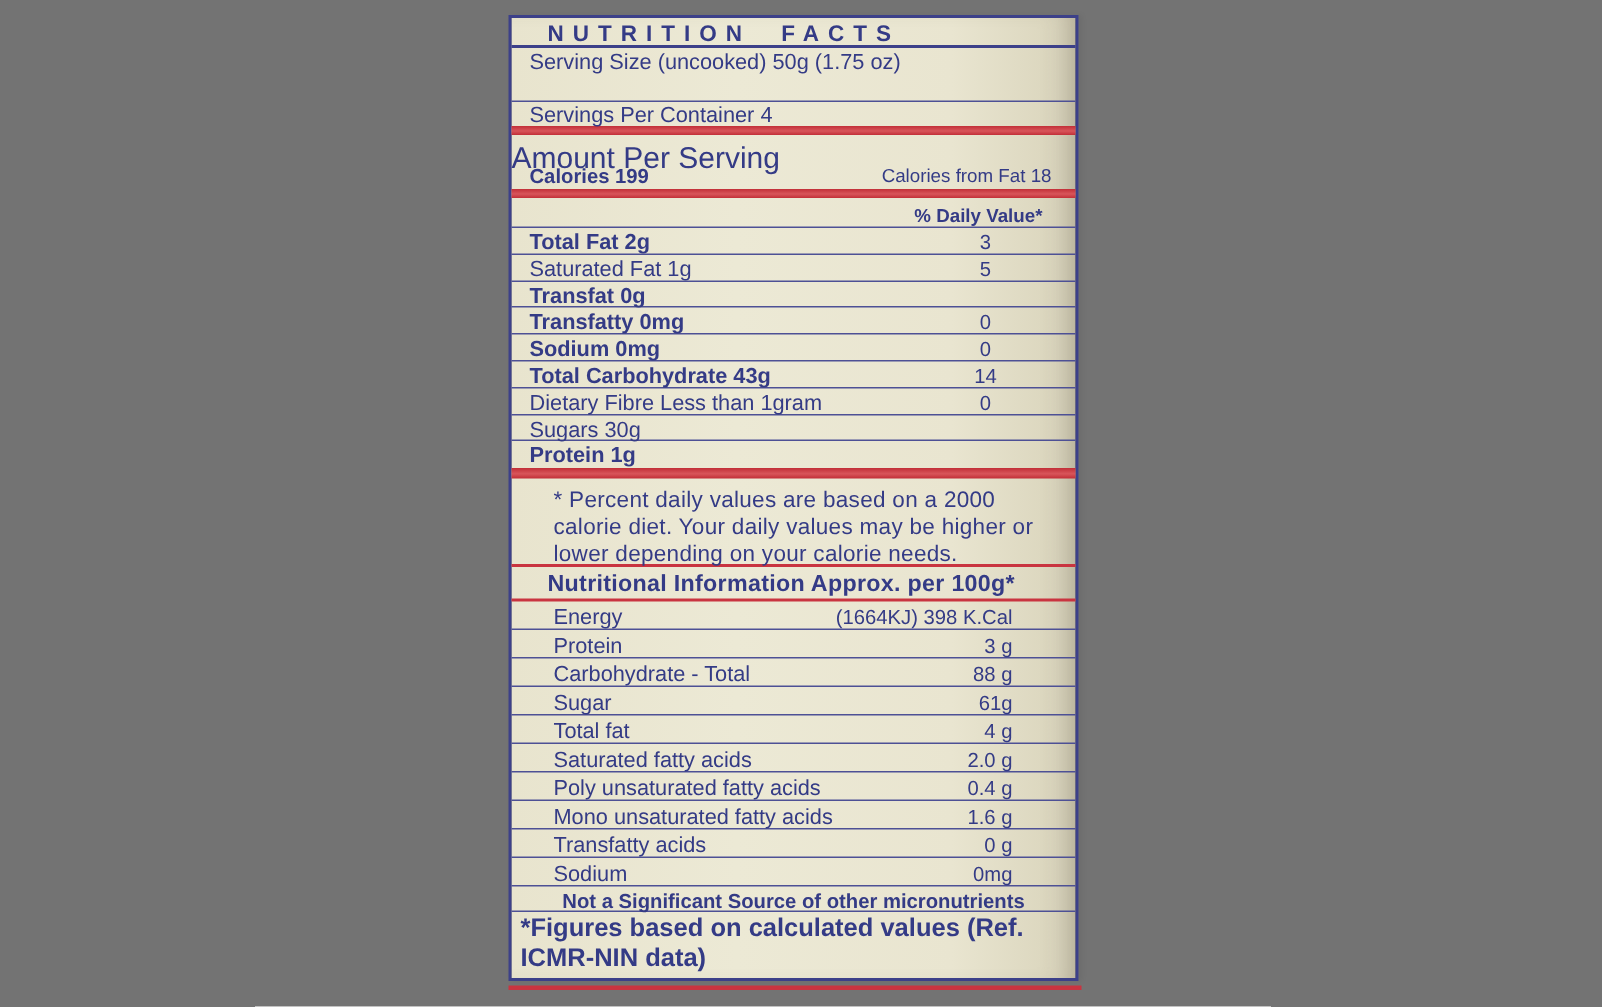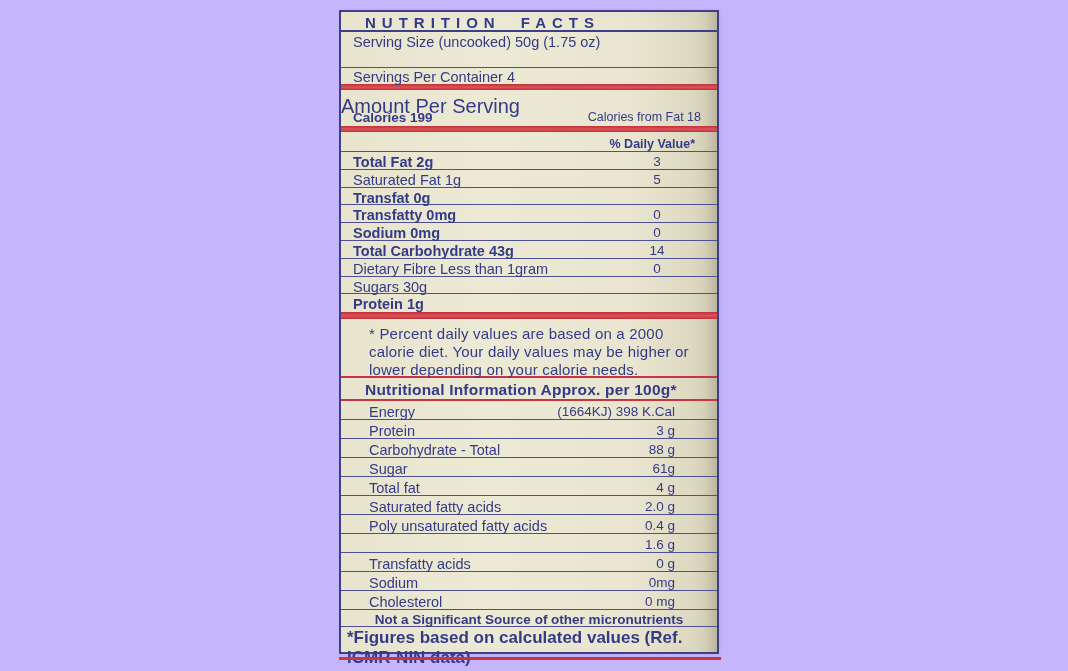--- a/index.html
+++ b/index.html
@@ -1,18 +1,18 @@
 <!DOCTYPE html>
 <html><head>
 <meta charset="utf-8">
 <style>
   * { margin:0; padding:0; box-sizing:border-box; }
   html,body { width:1068px; height:671px; background:#ffffff; overflow:hidden;
               font-family:"Liberation Sans", sans-serif; }
-  .stage { position:relative; width:1068px; height:671px; background:#c4b5fd; }
+  .stage { position:relative; width:1068px; height:671px; background:#737373; }
 
   .label {
     position:absolute; left:339px; top:10px; width:380px; height:644px;
     background:linear-gradient(90deg,#e8e4ce 0%,#ece9d5 40%,#e9e5d0 78%,#dcd7bf 95%,#e4e0ca 100%);
     border-top:2px solid #3c4089;
     border-bottom:2px solid #3c4089;
     border-left:2px solid #3c4089;
     border-right:2px solid #3c4089;
     color:#343b86;
     box-shadow: inset -18px 0 16px -12px rgba(80,70,45,0.35), 2px 0 4px rgba(0,0,0,0.06);
@@ -146,33 +146,30 @@
     </div>
     <div class="t2row">
       <span>Saturated fatty acids</span>
       <span class="val">2.0 g</span>
     </div>
     <div class="t2row">
       <span>Poly unsaturated fatty acids</span>
       <span class="val">0.4 g</span>
     </div>
     <div class="t2row">
+      <span>Mono unsaturated fatty acids</span>
       <span class="val">1.6 g</span>
     </div>
     <div class="t2row">
       <span>Transfatty acids</span>
       <span class="val">0 g</span>
     </div>
     <div class="t2row">
       <span>Sodium</span>
       <span class="val">0mg</span>
-    </div>
-    <div class="t2row">
-      <span>Cholesterol</span>
-      <span class="val">0 mg</span>
     </div>
 
     <div class="micro-row">Not a Significant Source of other micronutrients</div>
     <div class="figures-row">*Figures based on calculated values (Ref. ICMR-NIN data)</div>
 
   </div>
 
   <div class="bottom-red"></div>
 </div>
 

